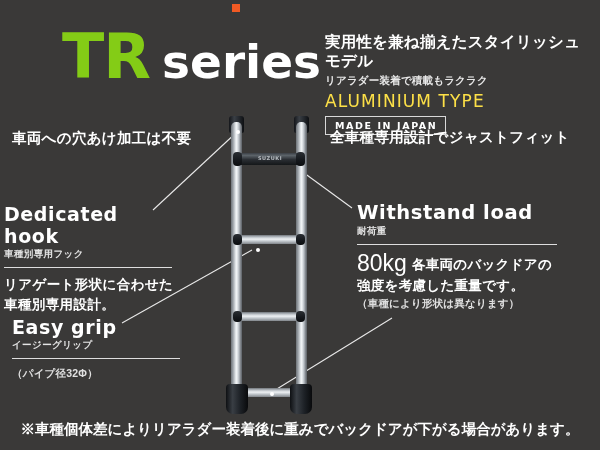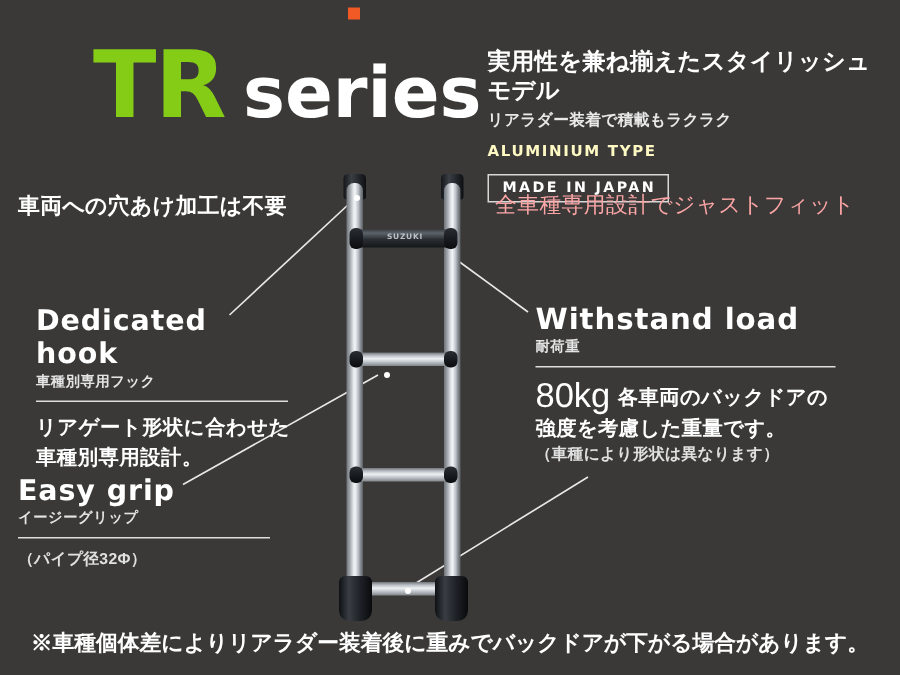--- a/index.html
+++ b/index.html
@@ -76,24 +76,24 @@
   }
   .jp-sub {
     font-size: 10.5px;
     line-height: 15px;
     font-weight: bold;
     color: #e9e9e9;
     margin-top: 3px;
     letter-spacing: 0.2px;
   }
   #alu-type {
-    font-size: 10px;
+    font-size: 17px;
     line-height: 17px;
-    font-weight: bold;
-    color: #fef9c3;
+    font-weight: normal;
+    color: #fde047;
     letter-spacing: 1.1px;
     margin-top: 5px;
     font-family: "DejaVu Sans", sans-serif;
   }
   #made-in-japan {
     display: inline-block;
     margin-top: 6px;
     padding: 3px 8px 3px 9px;
     border: 1px solid #d8d8d8;
     font-size: 9.5px;
@@ -103,22 +103,22 @@
     letter-spacing: 1.6px;
     font-family: "DejaVu Sans", sans-serif;
     text-align: right;
   }
   #fit-line {
     position: absolute;
     left: 330px;
     top: 128px;
     font-size: 14.5px;
     line-height: 18px;
-    font-weight: normal;
-    color: #fca5a5;
+    font-weight: bold;
+    color: #ffffff;
     letter-spacing: 0.3px;
   }
 
   
   #no-drill {
     position: absolute;
     left: 12px;
     top: 129px;
     font-size: 14.5px;
     line-height: 18px;
@@ -161,21 +161,21 @@
     letter-spacing: 0.4px;
   }
   .feature-note {
     font-size: 10.5px;
     line-height: 15px;
     font-weight: bold;
     color: #e0e0e0;
     letter-spacing: 0.2px;
   }
 
-  #feature-hook { left: 24px; top: 203px; width: 172px; }
+  #feature-hook { left: 4px; top: 203px; width: 172px; }
   #feature-hook .rule { width: 168px; }
   #feature-grip { left: 12px; top: 316px; width: 172px; }
   #feature-grip .rule { width: 168px; }
 
   
   #feature-load { left: 357px; top: 202px; width: 238px; }
   #feature-load .feature-en { font-size: 19.5px; }
   #feature-load .rule { width: 200px; }
   #load-body {
     font-size: 13.5px;

